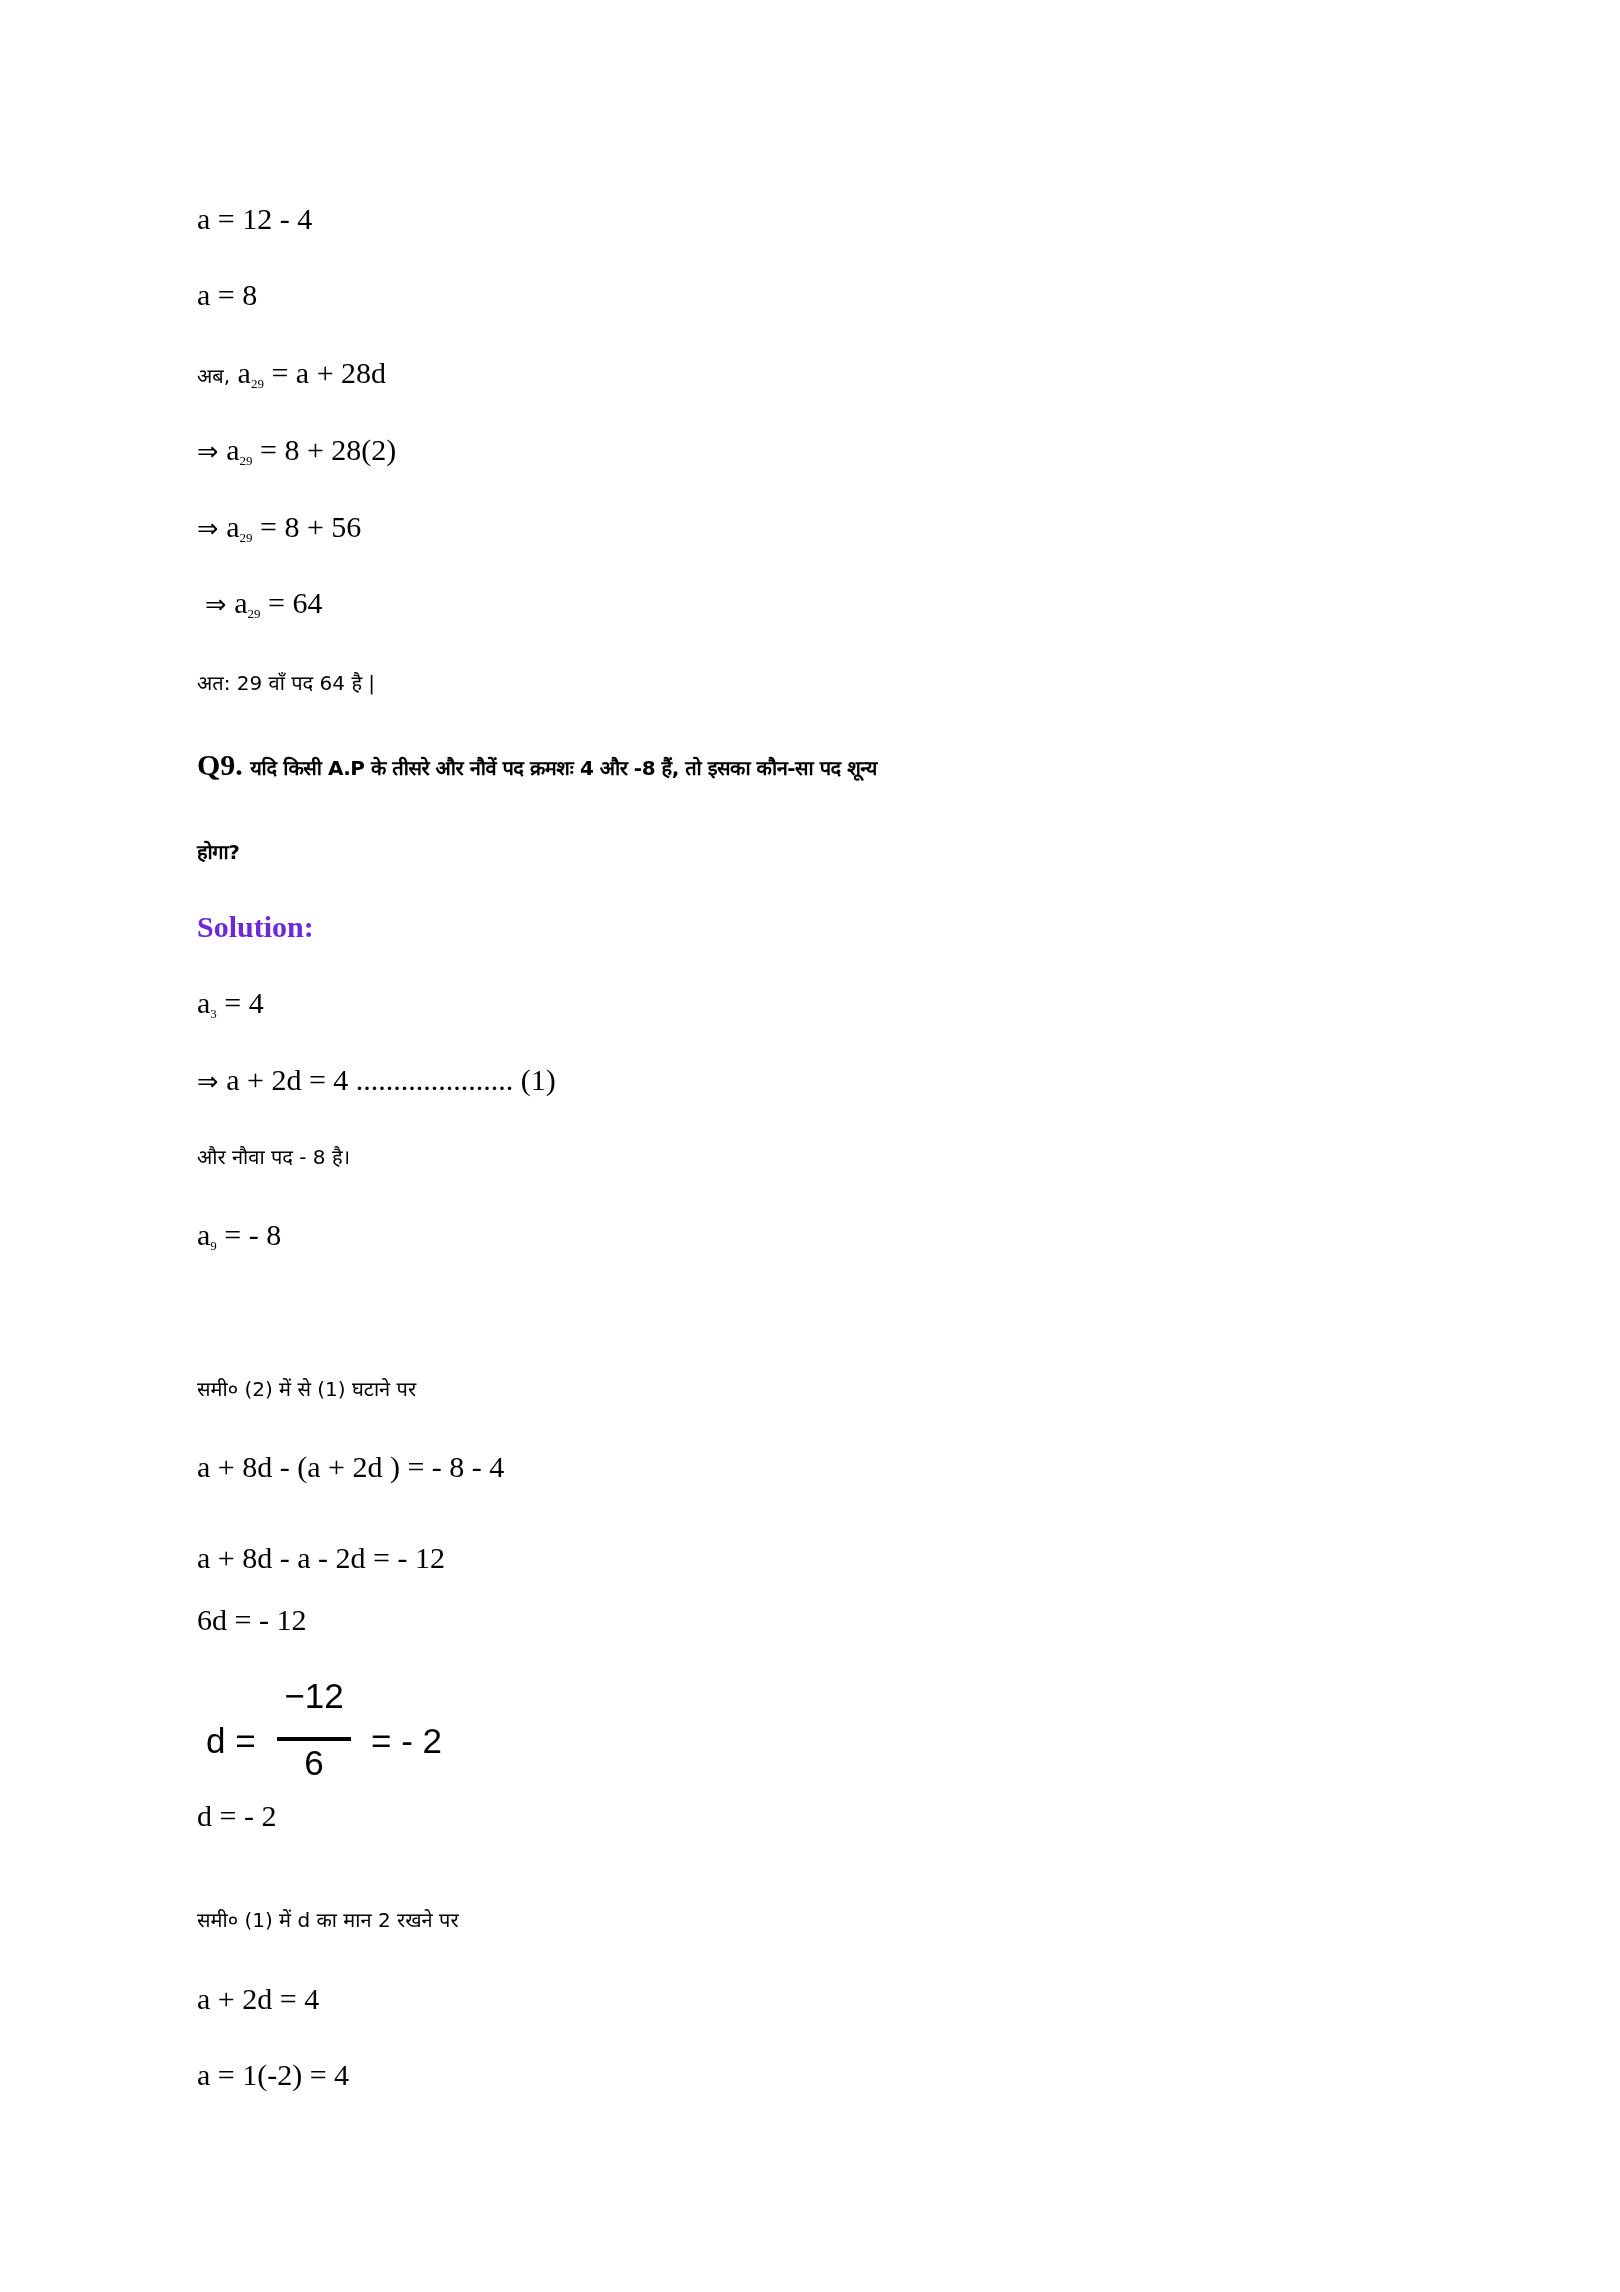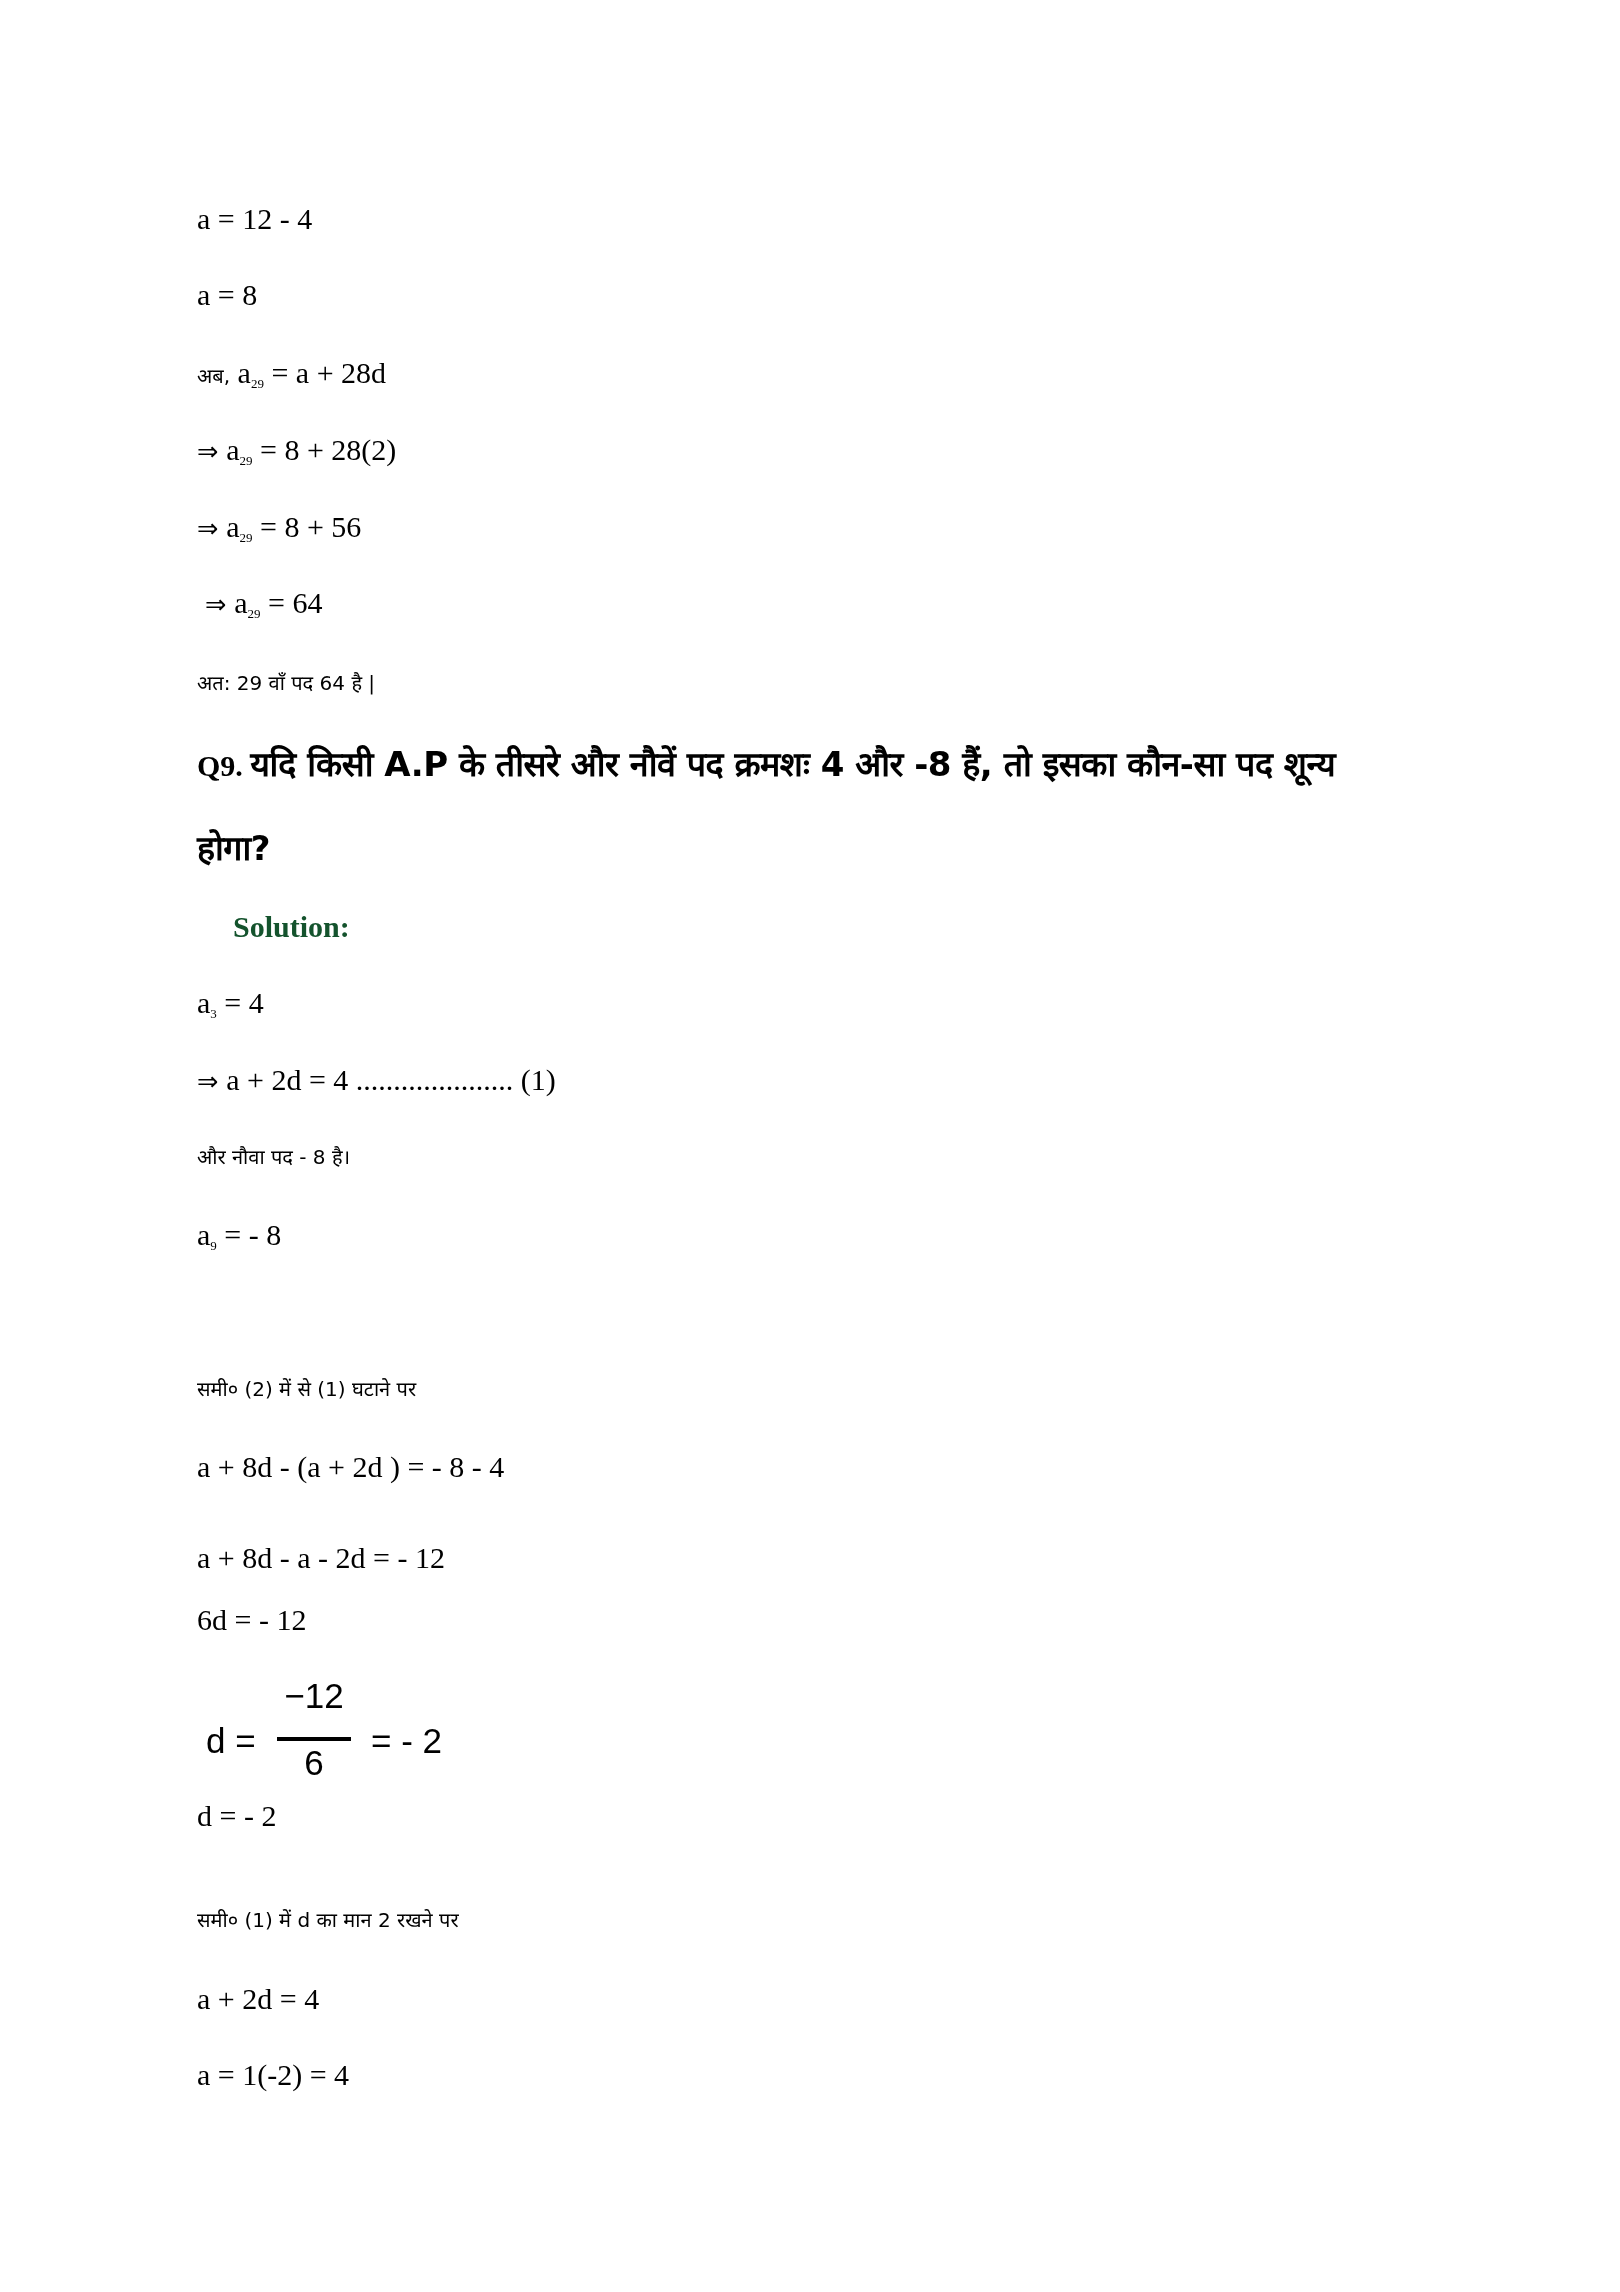--- a/index.html
+++ b/index.html
@@ -46,31 +46,30 @@
     .question {
       position: absolute;
       left: 197px;
       font-size: 30px;
       font-weight: bold;
       line-height: 39px;
       white-space: nowrap;
     }
     .question .hindi {
       font-weight: bold;
-      font-size: 34px;
+      font-size: 20px;
       letter-spacing: -0.5px;
     }
     .solution {
       position: absolute;
       left: 197px;
       font-size: 30px;
       font-weight: bold;
       line-height: 39px;
-      color: #14532d;
-      margin-left: 36px;
+      color: #6d28d9;
     }
     .fraction-line {
       position: absolute;
       left: 206px;
       top: 1676px;
       height: 127px;
       width: 294px;
       font-family: "Liberation Sans", "DejaVu Sans", sans-serif;
       font-size: 35px;
     }

